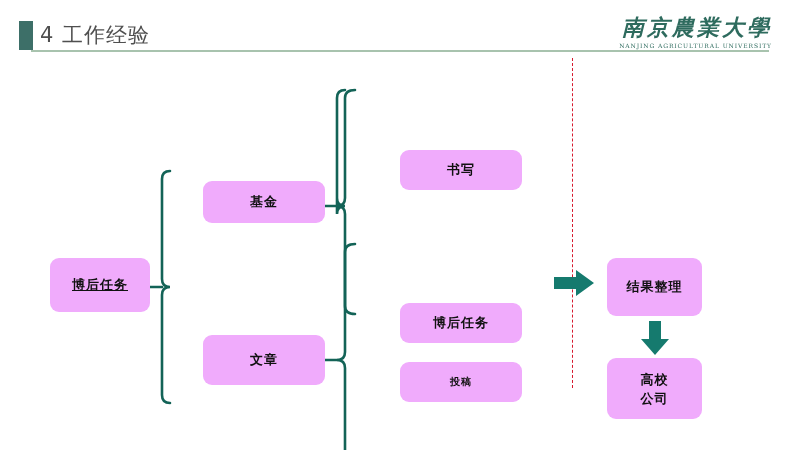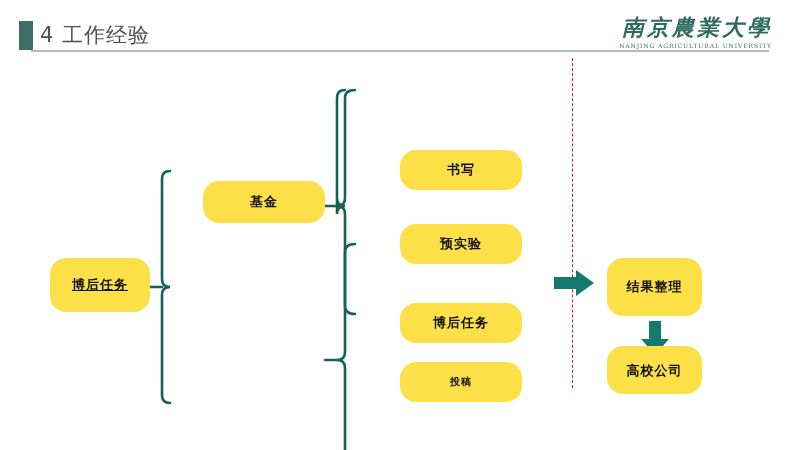--- a/index.html
+++ b/index.html
@@ -78,43 +78,43 @@
   }
   #brace-layer {
     position: absolute;
     left: 0; top: 0;
     width: 800px; height: 392px;
   }
 
   
   .node {
     position: absolute;
-    background: #fde047;
-    border-radius: 16px;
+    background: #f0abfc;
+    border-radius: 9px;
     color: #111111;
     font-weight: bold;
     display: flex;
     align-items: center;
     justify-content: center;
     text-align: center;
     letter-spacing: 1px;
     box-sizing: border-box;
   }
   .node .line { display: block; }
 
   #node-root      { left: 50px;  top: 200px; width: 100px; height: 54px; font-size: 13px; text-decoration: underline; }
   #node-fund      { left: 203px; top: 123px; width: 122px; height: 42px; font-size: 13px; }
   #node-article   { left: 203px; top: 277px; width: 122px; height: 50px; font-size: 13px; }
   #node-writing   { left: 400px; top: 92px;  width: 122px; height: 40px; font-size: 13px; }
   #node-pre-exp   { left: 400px; top: 166px; width: 122px; height: 40px; font-size: 13px; }
   #node-results   { left: 400px; top: 245px; width: 122px; height: 40px; font-size: 13px; }
   #node-submit    { left: 400px; top: 304px; width: 122px; height: 40px; font-size: 10px; }
   #node-exit      { left: 607px; top: 200px; width: 95px;  height: 58px; font-size: 13px; }
-  #node-dest      { left: 607px; top: 288px; width: 95px;  height: 48px; font-size: 13px;
-                    line-height: 19px; }
+  #node-dest      { left: 607px; top: 300px; width: 95px;  height: 61px; font-size: 13px;
+                    flex-direction: column; line-height: 19px; }
 
   
   #divider {
     position: absolute;
     left: 572px; top: 0px;
     width: 0; height: 330px;
     border-left: 1.6px dashed #d6192e;
   }
   #arrow-right {
     position: absolute;
@@ -154,26 +154,26 @@
     <path d="M355 186 Q345 186 345 194 L345 294 Q345 302 337 302 Q345 302 345 310 L345 402 Q345 410 355 410" fill="none" stroke="#136357" stroke-width="2.6" stroke-linecap="round"></path>
   </svg>
 
   <div class="node" id="node-root">
     <span class="line">博后任务</span>
   </div>
 
   <div class="node" id="node-fund">
     <span class="line">基金</span>
   </div>
+  <div class="node" id="node-article">
+    <span class="line">文章</span>
+  </div>
 
   <div class="node" id="node-writing">
     <span class="line">书写</span>
-  </div>
-  <div class="node" id="node-pre-exp">
-    <span class="line">预实验</span>
   </div>
   <div class="node" id="node-results">
     <span class="line">博后任务</span>
   </div>
   <div class="node" id="node-submit">
     <span class="line">投稿</span>
   </div>
 
   <div id="divider"></div>
 

